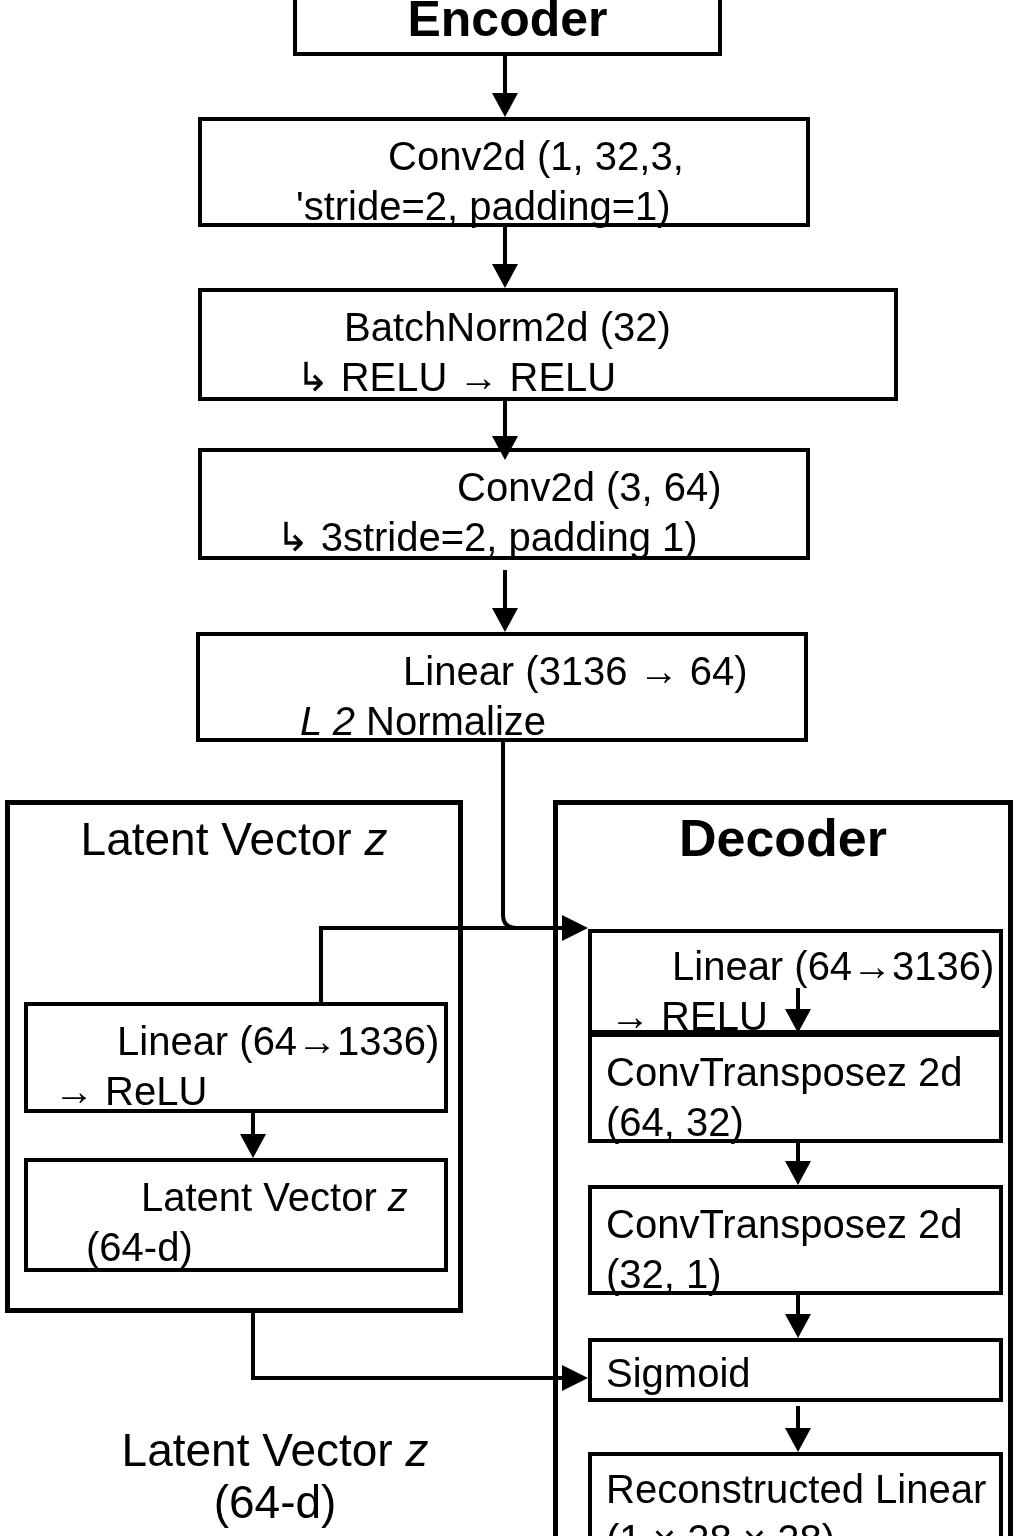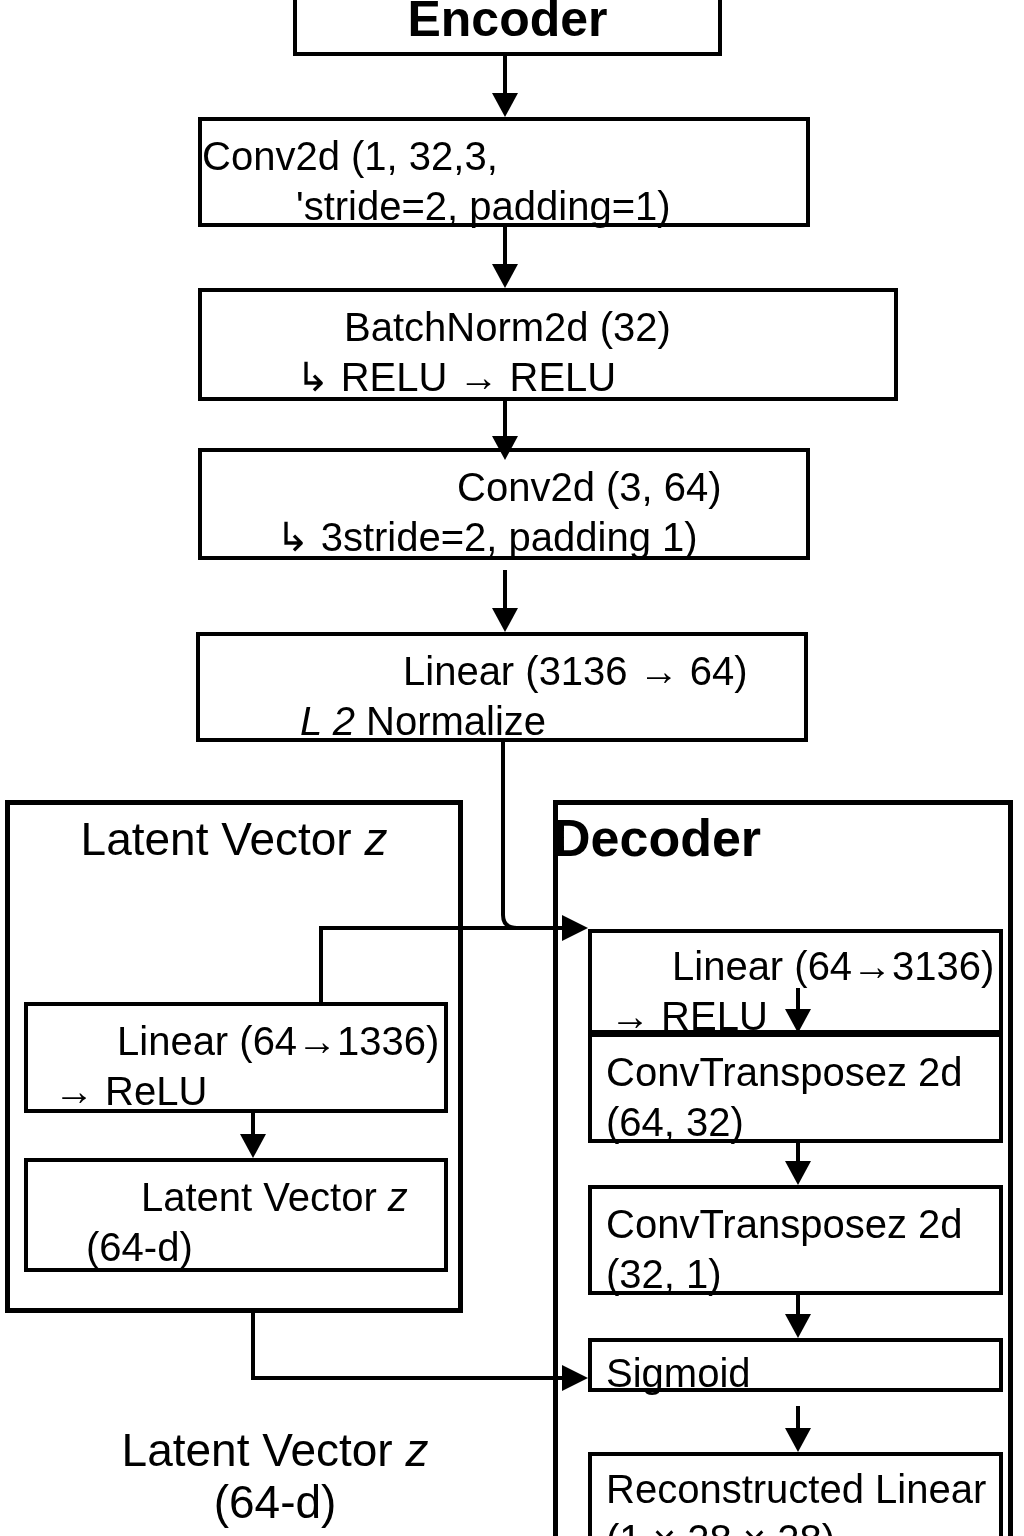--- a/index.html
+++ b/index.html
@@ -19,21 +19,21 @@
   }
   .tl{display:block;text-align:left;white-space:nowrap;}
   .it{font-style:italic;}
   .btitle{display:block;text-align:center;white-space:nowrap;}
 
   
   #enc-title-box{left:293px;top:-36px;width:429px;height:92px;
     display:flex;align-items:flex-end;justify-content:center;
     font-size:50px;font-weight:bold;padding:0 0 8px 0;}
   #conv1{left:198px;top:117px;width:612px;height:110px;}
-  #conv1 .l1{}
+  #conv1 .l1{padding-left:186px;}
   #conv1 .l2{padding-left:94px;}
   #bn{left:198px;top:288px;width:700px;height:113px;}
   #bn .l1{padding-left:142px;}
   #bn .l2{padding-left:94px;}
   #conv2{left:198px;top:448px;width:612px;height:112px;}
   #conv2 .l1{padding-left:255px;}
   #conv2 .l2{padding-left:74px;}
   #lin-enc{left:196px;top:632px;width:612px;height:110px;}
   #lin-enc .l1{padding-left:203px;}
   #lin-enc .l2{padding-left:100px;}
@@ -45,29 +45,29 @@
   #lat-lin{left:24px;top:1002px;width:424px;height:111px;}
   #lat-lin .l1{padding-left:89px;}
   #lat-lin .l2{padding-left:26px;}
   #lat-z{left:24px;top:1158px;width:424px;height:114px;}
   #lat-z .l1{padding-left:113px;}
   #lat-z .l2{padding-left:58px;}
 
   
   #decoder-big{left:553px;top:800px;width:460px;height:760px;}
   #decoder-title{position:absolute;left:553px;top:808px;width:460px;
-    text-align:left;font-size:52px;font-weight:bold;white-space:nowrap;}
+    text-align:center;font-size:52px;font-weight:bold;white-space:nowrap;}
   #dec-lin{left:588px;top:929px;width:415px;height:105px;padding-top:8px;}
   #dec-lin .l1{padding-left:80px;}
   #dec-lin .l2{padding-left:18px;}
   #convt1{left:588px;top:1033px;width:415px;height:110px;}
   #convt1 .l1,#convt1 .l2{padding-left:14px;}
   #convt2{left:588px;top:1185px;width:415px;height:110px;}
   #convt2 .l1,#convt2 .l2{padding-left:14px;}
-  #sigmoid{left:588px;top:1338px;width:415px;height:54px;padding-top:6px;}
+  #sigmoid{left:588px;top:1338px;width:415px;height:64px;padding-top:6px;}
   #sigmoid .l1{padding-left:14px;}
   #recon{left:588px;top:1452px;width:415px;height:112px;padding-top:8px;}
   #recon .l1,#recon .l2{padding-left:14px;}
 
   
   #footer-label{position:absolute;left:40px;top:1424px;width:470px;
     text-align:center;font-size:46px;line-height:52px;}
 
   #connectors{position:absolute;left:0;top:0;width:1024px;height:1536px;
     pointer-events:none;}

